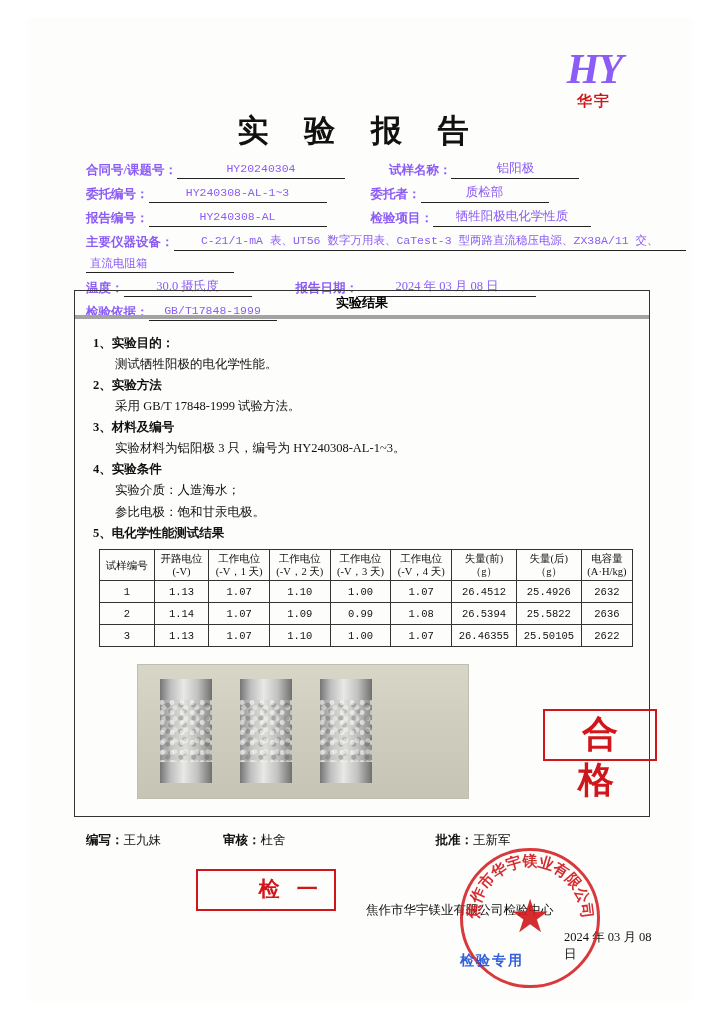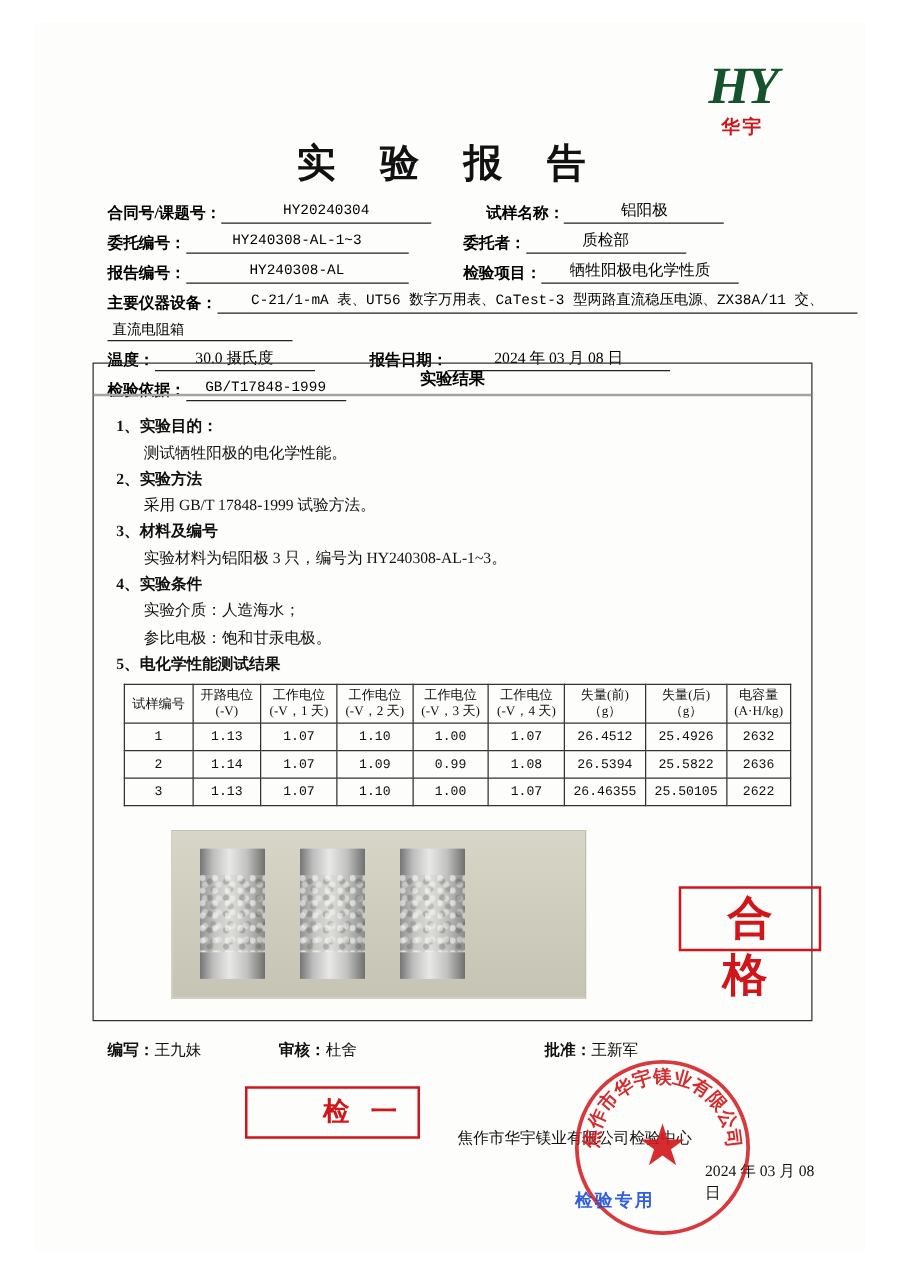--- a/index.html
+++ b/index.html
@@ -34,21 +34,21 @@
     top: 30px;
     width: 120px;
     height: 72px;
     text-align: center;
   }
   .logo-mark {
     font-family: "Liberation Serif", serif;
     font-size: 42px;
     font-weight: bold;
     font-style: italic;
-    color: #14532d;
+    color: #8b5cf6;
     line-height: 42px;
     letter-spacing: -2px;
   }
   .logo-text {
     font-size: 15px;
     color: #d1161b;
     font-weight: bold;
     letter-spacing: 2px;
     margin-top: 2px;
   }
@@ -66,21 +66,21 @@
     color: #111;
   }
 
   
   .fields {
     position: absolute;
     left: 58px;
     top: 142px;
     width: 600px;
     font-size: 12.5px;
-    color: #000000;
+    color: #8b5cf6;
   }
   .frow {
     display: flex;
     align-items: flex-end;
     margin-bottom: 5px;
     line-height: 17px;
   }
   .flabel {
     font-weight: bold;
     white-space: nowrap;
@@ -120,21 +120,21 @@
     height: 527px;
     border: 1px solid #333;
     box-sizing: border-box;
   }
   .result-head {
     height: 24px;
     line-height: 24px;
     text-align: center;
     font-size: 13px;
     font-weight: bold;
-    border-bottom: 2px solid #a3a3a3;
+    border-bottom: 4px solid #a3a3a3;
   }
   .result-body {
     padding: 14px 18px 0 18px;
     font-size: 12.5px;
     color: #111;
   }
   .sec {
     font-weight: bold;
     margin-top: 2px;
     margin-bottom: 3px;

